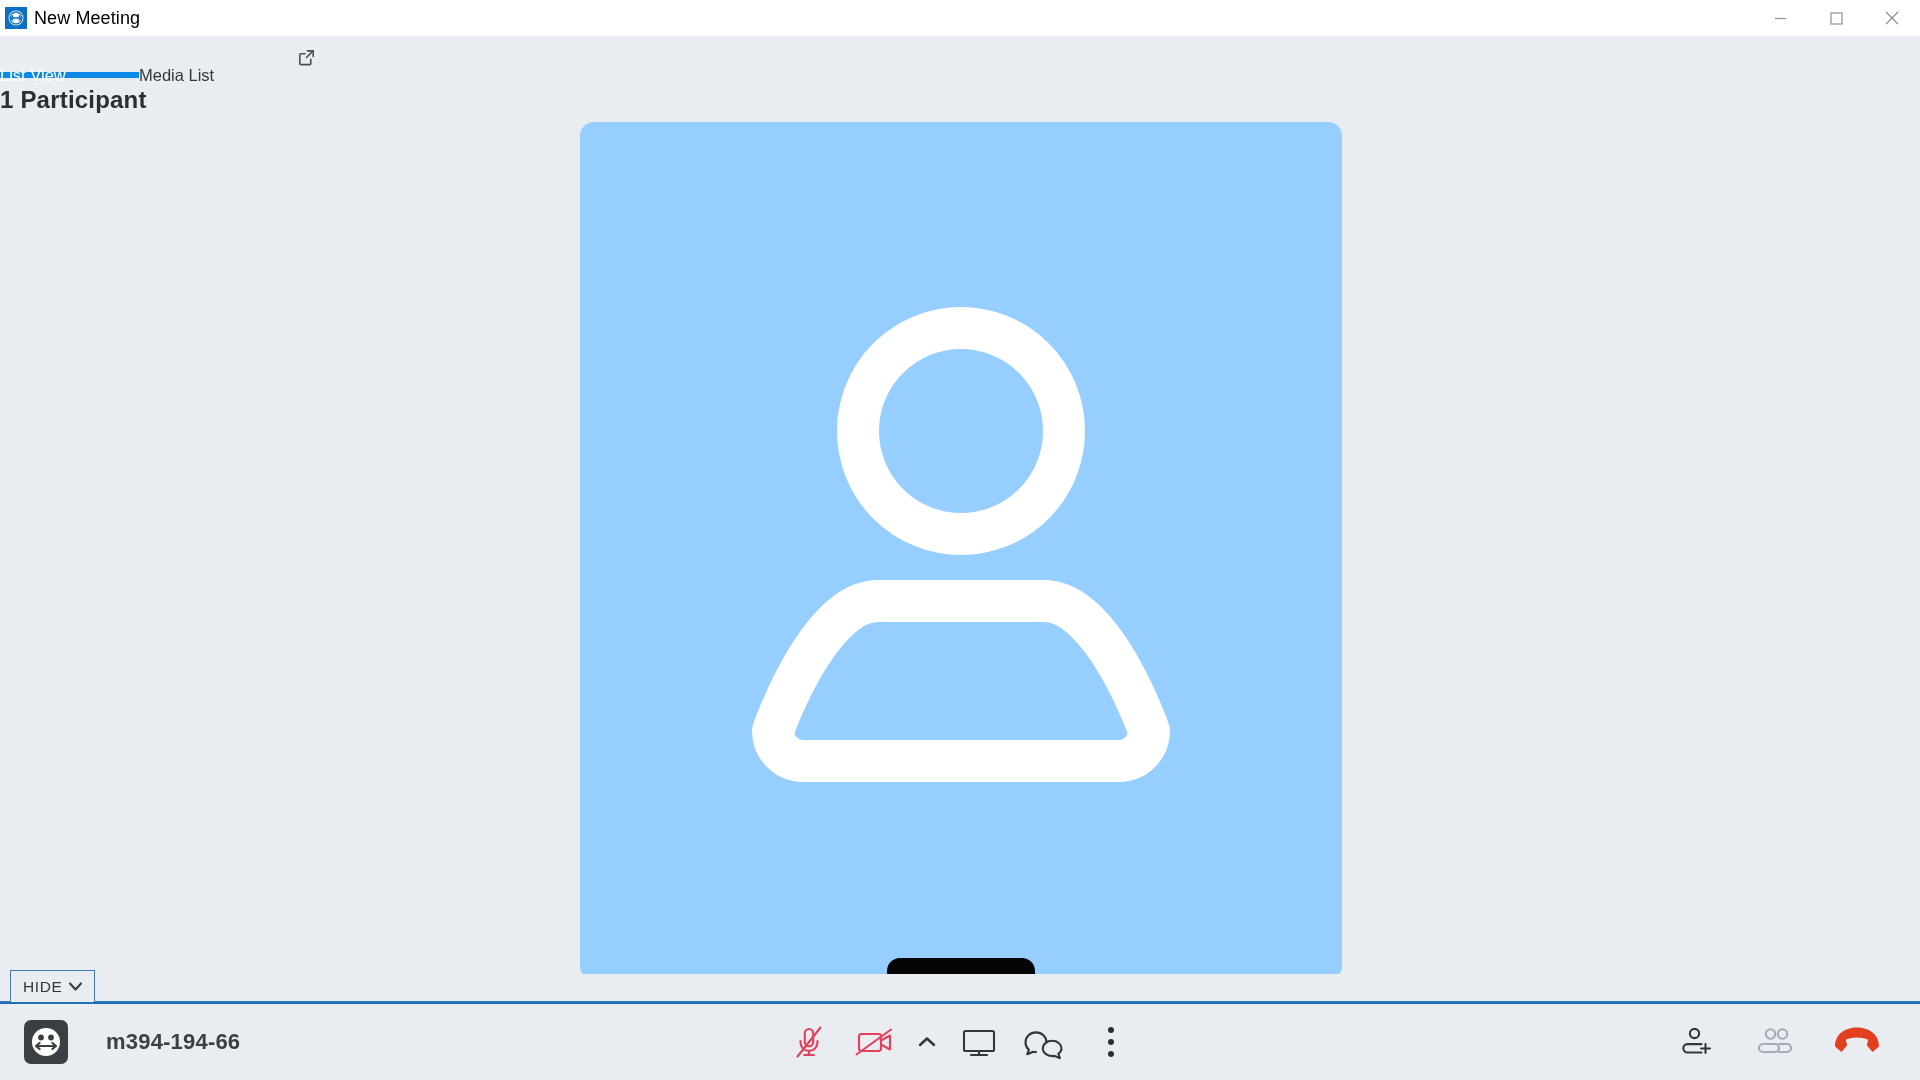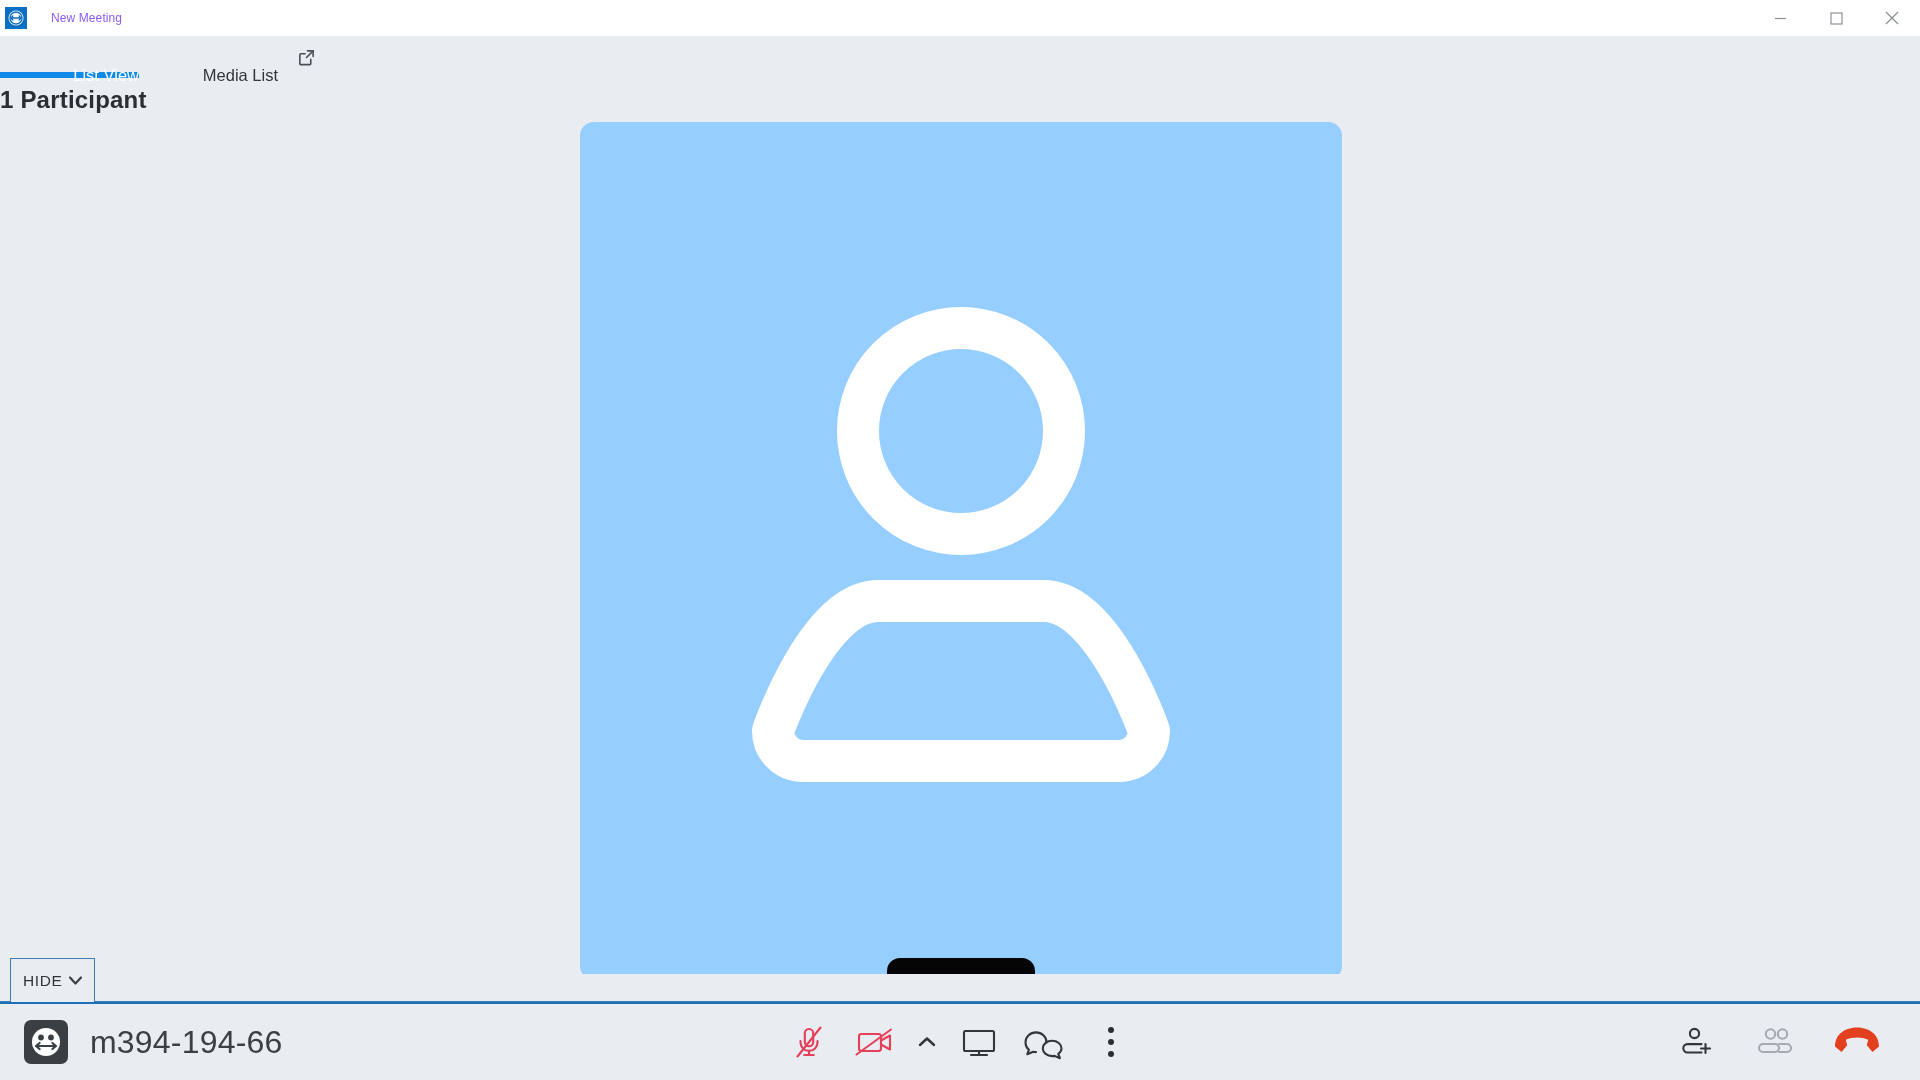--- a/index.html
+++ b/index.html
@@ -12,37 +12,37 @@
   #app { position: relative; width: 1920px; height: 1080px; background: #e9ecf1; display: flex; flex-direction: column; }
 
   
   .titlebar {
     height: 36px; background: #ffffff;
     display: flex; align-items: center;
     flex: 0 0 36px; position: relative;
   }
   .tv-logo { width: 22px; height: 22px; margin-left: 5px; flex: 0 0 22px; }
   .title-text {
-    margin-left: 24px; font-size: 12px; color: #8b5cf6;
+    margin-left: 7px; font-size: 18px; color: #000000;
     letter-spacing: .1px; white-space: nowrap;
   }
   .win-controls { margin-left: auto; display: flex; height: 36px; }
   .win-btn {
     width: 56px; height: 36px; display: flex;
     align-items: center; justify-content: center;
   }
   .win-btn svg { display: block; }
 
   
   .tabbar {
     height: 42px; flex: 0 0 42px; background: #e9ecf1;
     display: flex; align-items: stretch; position: relative;
   }
   .tab {
-    min-width: 139px; display: flex; align-items: center; justify-content: flex-end;
+    min-width: 139px; display: flex; align-items: center; justify-content: flex-start;
     font-size: 16.5px; color: #33373b; cursor: default; margin-top: 36px;
   }
   .tab.active { background: #0d8ae8; color: #ffffff; }
   .tab-popout {
     width: 56px; display: flex; align-items: center; justify-content: center;
   }
 
   
   .participant-head {
     flex: 0 0 44px; display: flex; align-items: center;
@@ -68,21 +68,21 @@
   }
 
   
   .hidestrip {
     flex: 0 0 28px; position: relative; background: #e9ecf1;
   }
   .hidestrip .rule {
     position: absolute; left: 0; right: 0; bottom: 0; height: 1px; background: #3d7cb5;
   }
   .hide-tab {
-    position: absolute; left: 10px; bottom: 0; height: 44px;
+    position: absolute; left: 10px; bottom: 0; height: 32px;
     padding: 0 12px 0 12px;
     display: flex; align-items: center; gap: 7px;
     background: #e9ecf1;
     border-left: 1px solid #3d7cb5;
     border-right: 1px solid #3d7cb5;
     border-top: 1px solid #3d7cb5;
     font-size: 15.5px; color: #33373b;
     letter-spacing: .6px;
   }
 
@@ -91,22 +91,22 @@
     flex: 0 0 78px; background: #e9ecf1;
     display: flex; align-items: center; position: relative;
     border-top: 2px solid #1d6fb8;
   }
   .tb-left { display: flex; align-items: center; gap: 14px; padding-left: 24px; }
   .meeting-icon {
     width: 44px; height: 44px; background: #3a3f43; border-radius: 7px;
     display: flex; align-items: center; justify-content: center;
   }
   .meeting-id {
-    font-size: 32px; font-weight: normal; color: #3b4045; letter-spacing: .2px;
-    margin-left: 8px;
+    font-size: 22px; font-weight: bold; color: #3b4045; letter-spacing: .2px;
+    margin-left: 24px;
   }
   .tb-center {
     position: absolute; left: 50%; transform: translateX(-50%);
     display: flex; align-items: center; gap: 8px;
   }
   .tb-right { margin-left: auto; display: flex; align-items: center; gap: 22px; padding-right: 34px; }
   .tb-btn {
     width: 58px; height: 58px; display: flex; align-items: center; justify-content: center;
   }
   .tb-btn.narrow { width: 30px; }

